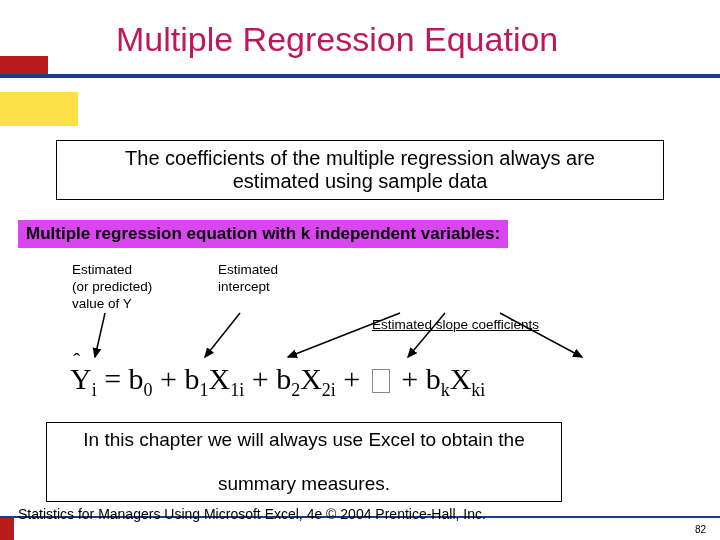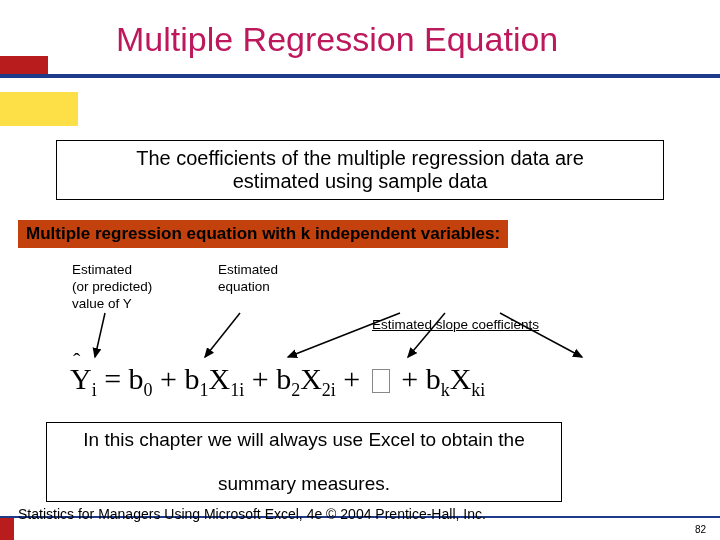--- a/index.html
+++ b/index.html
@@ -60,21 +60,21 @@
     left: 56px;
     top: 140px;
     width: 608px;
   }
   .subheading {
     position: absolute;
     left: 18px;
     top: 220px;
     font-size: 17px;
     font-weight: bold;
-    background: #c2410c;
+    background: #d946ef;
     padding: 4px 8px;
   }
   .labels-row {
     position: absolute;
     top: 262px;
     left: 0;
     width: 720px;
   }
   .lbl {
     position: absolute;
@@ -159,35 +159,35 @@
 <body>
 
 <div class="header-area">
   <div class="deco-red"></div>
   <div class="deco-blue-top"></div>
   <div class="deco-yellow"></div>
   <div class="title">Multiple Regression Equation</div>
 </div>
 
 <div class="box box1">
-  <span>The coefficients of the multiple regression data are</span><br>
+  <span>The coefficients of the multiple regression always are</span><br>
   <span>estimated using sample data</span>
 </div>
 
 <div class="subheading">Multiple regression equation with k independent variables:</div>
 
 <div class="labels-row">
   <div class="lbl lbl1">
     <span>Estimated</span><br>
     <span>(or predicted)</span><br>
     <span>value of Y</span>
   </div>
   <div class="lbl lbl2">
     <span>Estimated</span><br>
-    <span>equation</span>
+    <span>intercept</span>
   </div>
   <div class="lbl lbl3">Estimated slope coefficients</div>
 </div>
 
 <svg class="arrows" width="720" height="70">
   <defs>
     <marker id="ah" markerWidth="8" markerHeight="8" refX="6" refY="3" orient="auto">
       <path d="M0,0 L7,3 L0,6 Z" fill="#000"></path>
     </marker>
   </defs>

